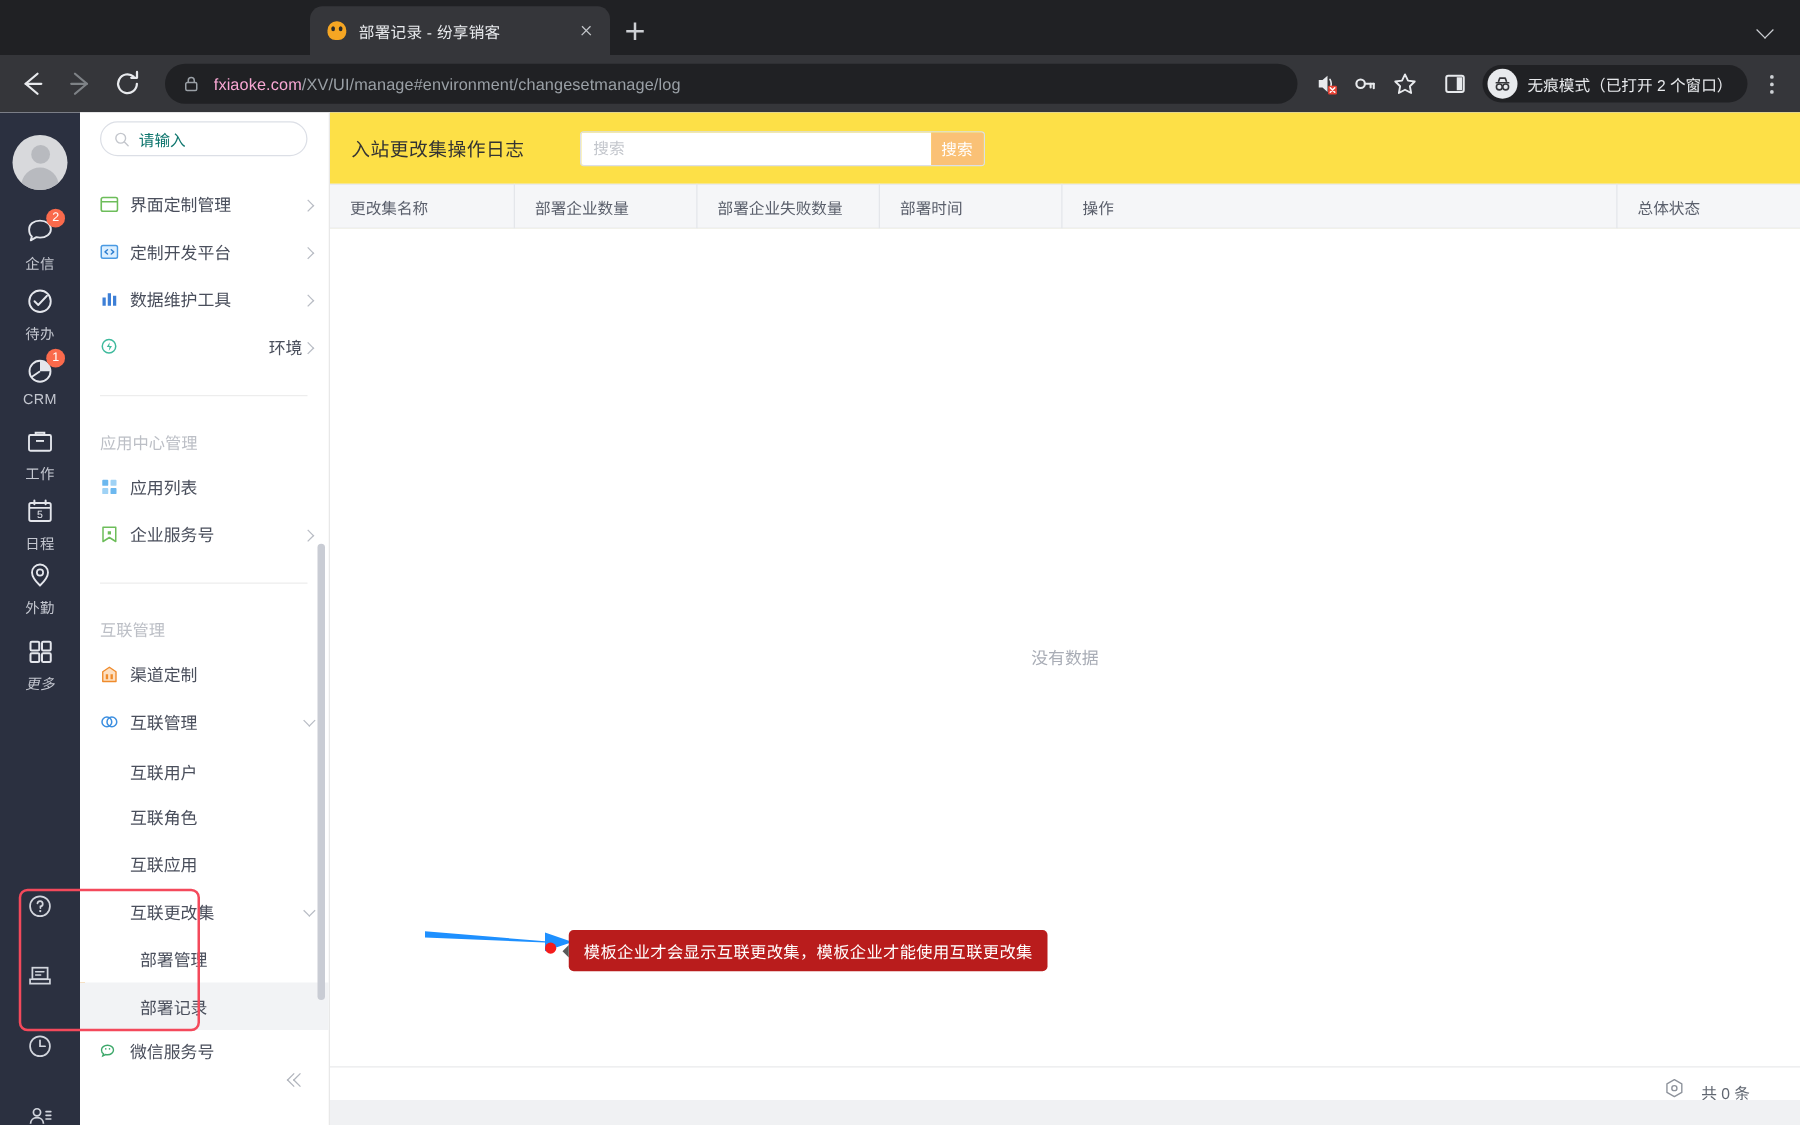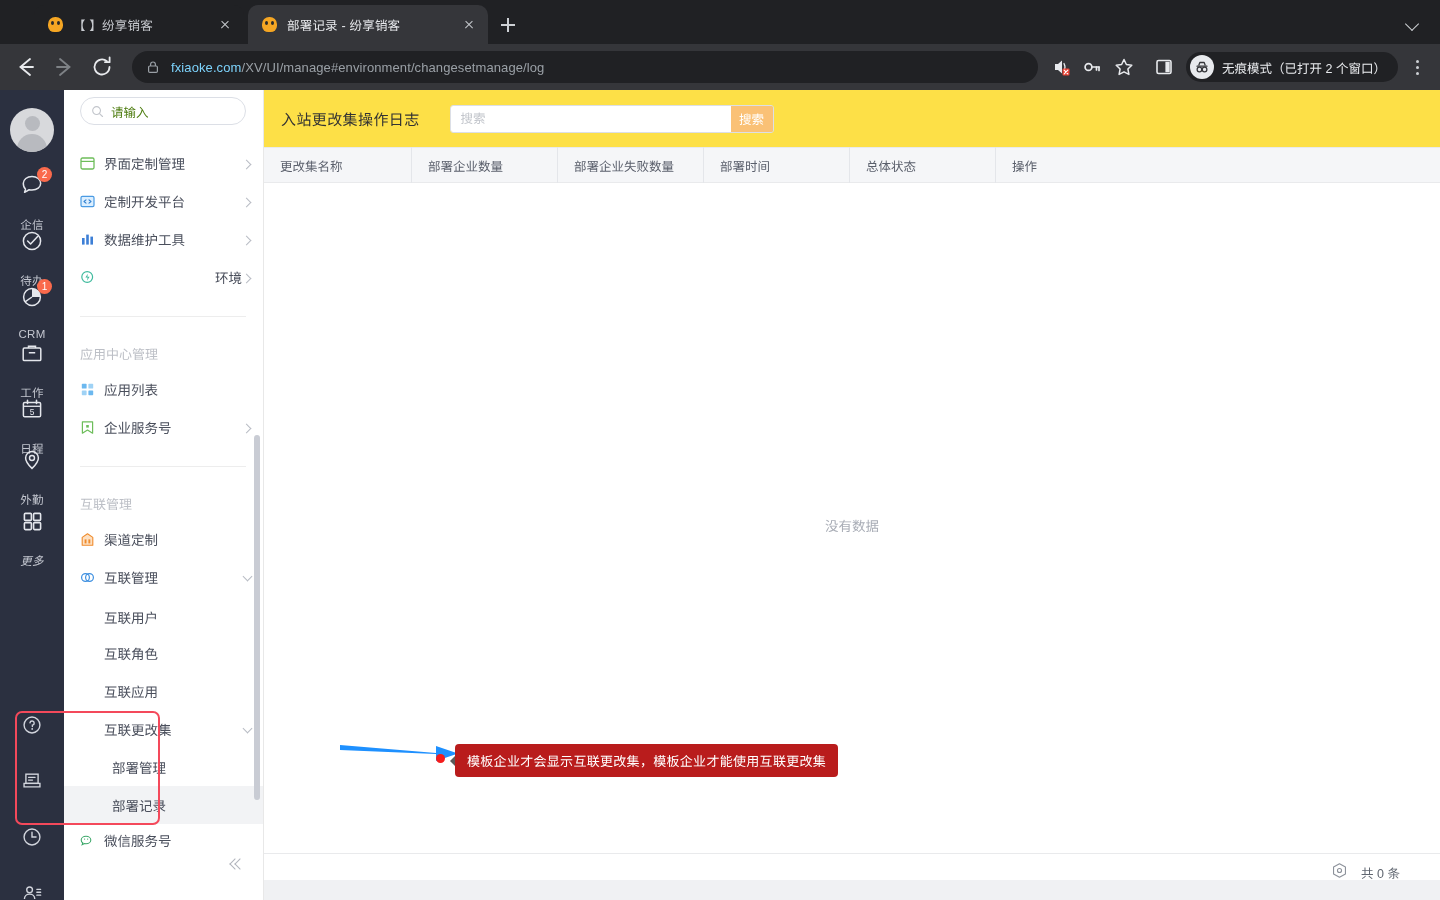--- a/index.html
+++ b/index.html
@@ -83,21 +83,21 @@
   #omnibox-wrap {
     margin-left: 14px; flex: 1; height: 32px;
     background: #202124; border-radius: 16px;
     display: flex; align-items: center; padding: 0 14px;
   }
   #lock-icon { width: 14px; height: 14px; flex: 0 0 14px; margin-right: 11px; position: relative; }
   #omnibox-text {
     font-size: 13px; color: #9aa0a6; white-space: nowrap;
     overflow: hidden; letter-spacing: .1px;
   }
-  #omnibox-text .host { color: #7dd3fc; }
+  #omnibox-text .host { color: #f9a8d4; }
   #toolbar-actions { display: flex; align-items: center; gap: 0; margin-left: 6px; }
   .tb-icon { width: 32px; height: 32px; position: relative; flex: 0 0 32px; }
   #incognito-pill {
     display: flex; align-items: center; height: 30px;
     background: #202124; border-radius: 15px; padding: 0 12px 0 4px;
     margin-left: 6px; gap: 8px;
   }
   #incognito-avatar {
     width: 24px; height: 24px; border-radius: 50%; background: #e8eaed;
     display: flex; align-items: center; justify-content: center; flex: 0 0 24px;
@@ -130,39 +130,39 @@
   }
   #rail-avatar .body {
     position: absolute; left: 7px; top: 26px; width: 30px; height: 22px;
     border-radius: 15px 15px 0 0; background: #b8babf;
   }
   .rail-item {
     position: absolute; left: 0; width: 64px; height: 56px;
     display: flex; flex-direction: column; align-items: center; justify-content: flex-start;
   }
   .rail-ico { position: relative; width: 26px; height: 26px; margin-top: 2px; }
-  .rail-label { font-size: 11.5px; color: #c3c6cf; margin-top: 18px; letter-spacing: .3px; }
+  .rail-label { font-size: 11.5px; color: #c3c6cf; margin-top: 4px; letter-spacing: .3px; }
   .rail-badge {
     position: absolute; right: -7px; top: -5px; min-width: 15px; height: 15px;
     background: #fa6a4c; color: #fff; font-size: 10px; line-height: 15px;
     border-radius: 8px; text-align: center; padding: 0 3px;
   }
   .rail-bottom { position: absolute; left: 0; width: 64px; height: 48px; display:flex; align-items:center; justify-content:center; }
 
   
   #sidebar {
     position: absolute; left: 64px; top: 0; width: 200px; height: 810px;
     background: #fff; border-right: 1px solid #e8e8e8; overflow: hidden;
   }
   #side-search {
     position: absolute; left: 16px; top: 7px; width: 166px; height: 28px;
     border: 1px solid #dcdfe6; border-radius: 14px;
     display: flex; align-items: center; padding: 0 10px; gap: 7px;
   }
-  #side-search .ph { font-size: 12.5px; color: #4d7c0f; }
+  #side-search .ph { font-size: 12.5px; color: #0f766e; }
   .nav-row {
     position: absolute; left: 0; width: 200px; height: 38px;
     display: flex; align-items: center; padding-left: 16px; padding-right: 12px;
   }
   .nav-ico { width: 15px; height: 15px; flex: 0 0 15px; margin-right: 9px; position: relative; }
   .nav-text { font-size: 13.5px; color: #4a4f5c; white-space: nowrap; flex: 1; }
   .nav-chevron { width: 10px; height: 10px; position: relative; flex: 0 0 10px; }
   .nav-chevron::after {
     content: ""; position: absolute; left: 1px; top: 2.5px;
     width: 6px; height: 6px;
@@ -212,21 +212,21 @@
   #main {
     position: absolute; left: 264px; top: 0; width: 1176px; height: 810px;
     background: #fde047;
   }
   #main-header {
     position: absolute; left: 0; top: 0; width: 1176px; height: 57px;
     display: flex; align-items: center; padding-left: 17px;
   }
   #main-title { font-size: 15px; color: #333; letter-spacing: .4px; }
   #search-group {
-    display: flex; margin-left: 30px; height: 28px;
+    display: flex; margin-left: 44px; height: 28px;
     border: 1px solid #dcdfe6; border-radius: 3px; overflow: hidden;
   }
   #search-input {
     width: 280px; height: 26px; border: 0; outline: 0; padding: 0 10px;
     font-size: 12.5px; color: #333; font-family: inherit; background: #fff;
   }
   #search-input::placeholder { color: #c3c6cc; }
   #search-btn {
     width: 42px; height: 26px; border: 0; background: #fac176; color: #fff;
     font-size: 12.5px; cursor: pointer; font-family: inherit;
@@ -276,29 +276,20 @@
   }
   #blue-arrow { position: absolute; }
 </style>
 </head>
 <body>
 
 <div id="browser">
 
   <div id="tabstrip">
 
-    <div class="tab inactive" style="left:34px; width:210px;">
-      <span class="tab-favicon">
-        <span class="fav-body"></span>
-          <span class="fav-eye l"></span>
-          <span class="fav-eye r"></span>
-      </span>
-      <span class="tab-title">【        】纷享销客</span>
-      <span class="tab-close"></span>
-    </div>
 
     <div class="tab active" style="left:248px; width:240px;">
       <span class="tab-favicon">
         <span class="fav-body"></span>
           <span class="fav-eye l"></span>
           <span class="fav-eye r"></span>
       </span>
       <span class="tab-title">部署记录 - 纷享销客</span>
       <span class="tab-close"></span>
     </div>
@@ -651,22 +642,22 @@
           <input id="search-input" type="text" placeholder="搜索" style="">
           <button id="search-btn">搜索</button>
         </span>
       </div>
 
       <div id="table-head">
         <span class="th" style="width:148px;">更改集名称</span>
         <span class="th" style="width:146px;">部署企业数量</span>
         <span class="th" style="width:146px;">部署企业失败数量</span>
         <span class="th" style="width:146px;">部署时间</span>
+        <span class="th" style="width:444px;">操作</span>
         <span class="th" style="width:146px;">总体状态</span>
-        <span class="th" style="width:444px;">操作</span>
       </div>
 
       <div id="table-body">
         <div id="empty-text">没有数据</div>
       </div>
 
       <div id="main-footer-line"></div>
       <div id="pagination">
         <span>
           <svg viewBox="0 0 20 20" width="17" height="17">

